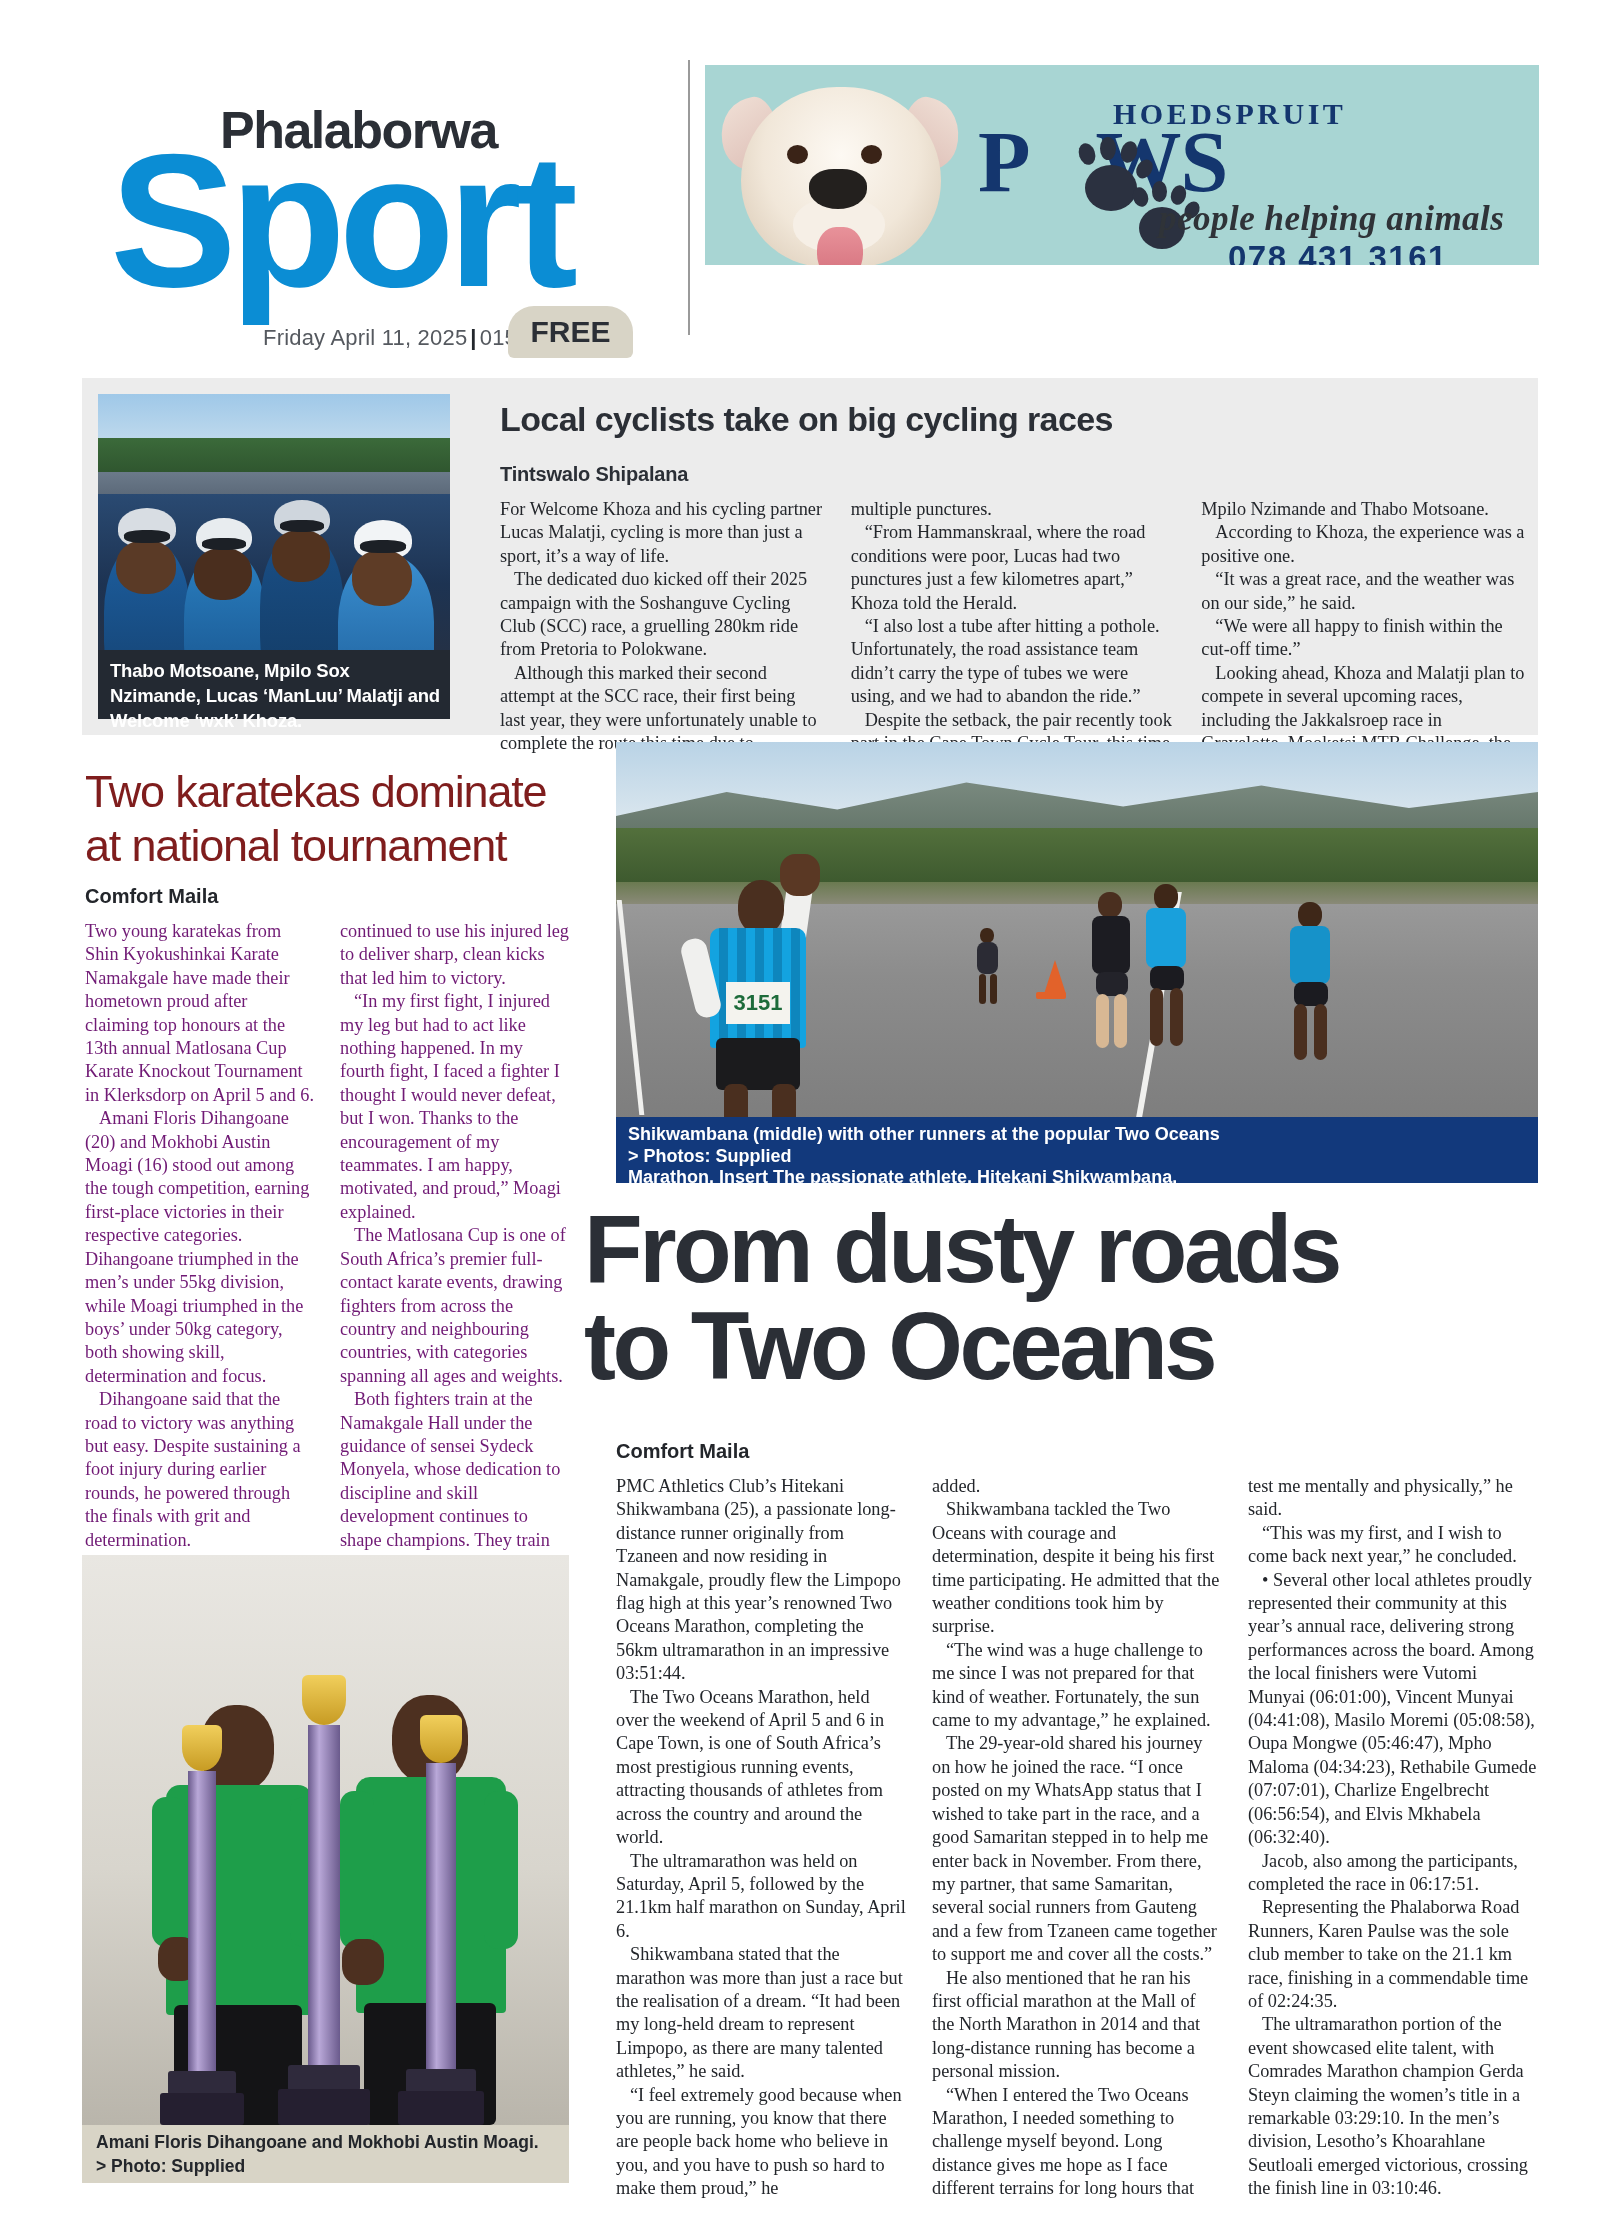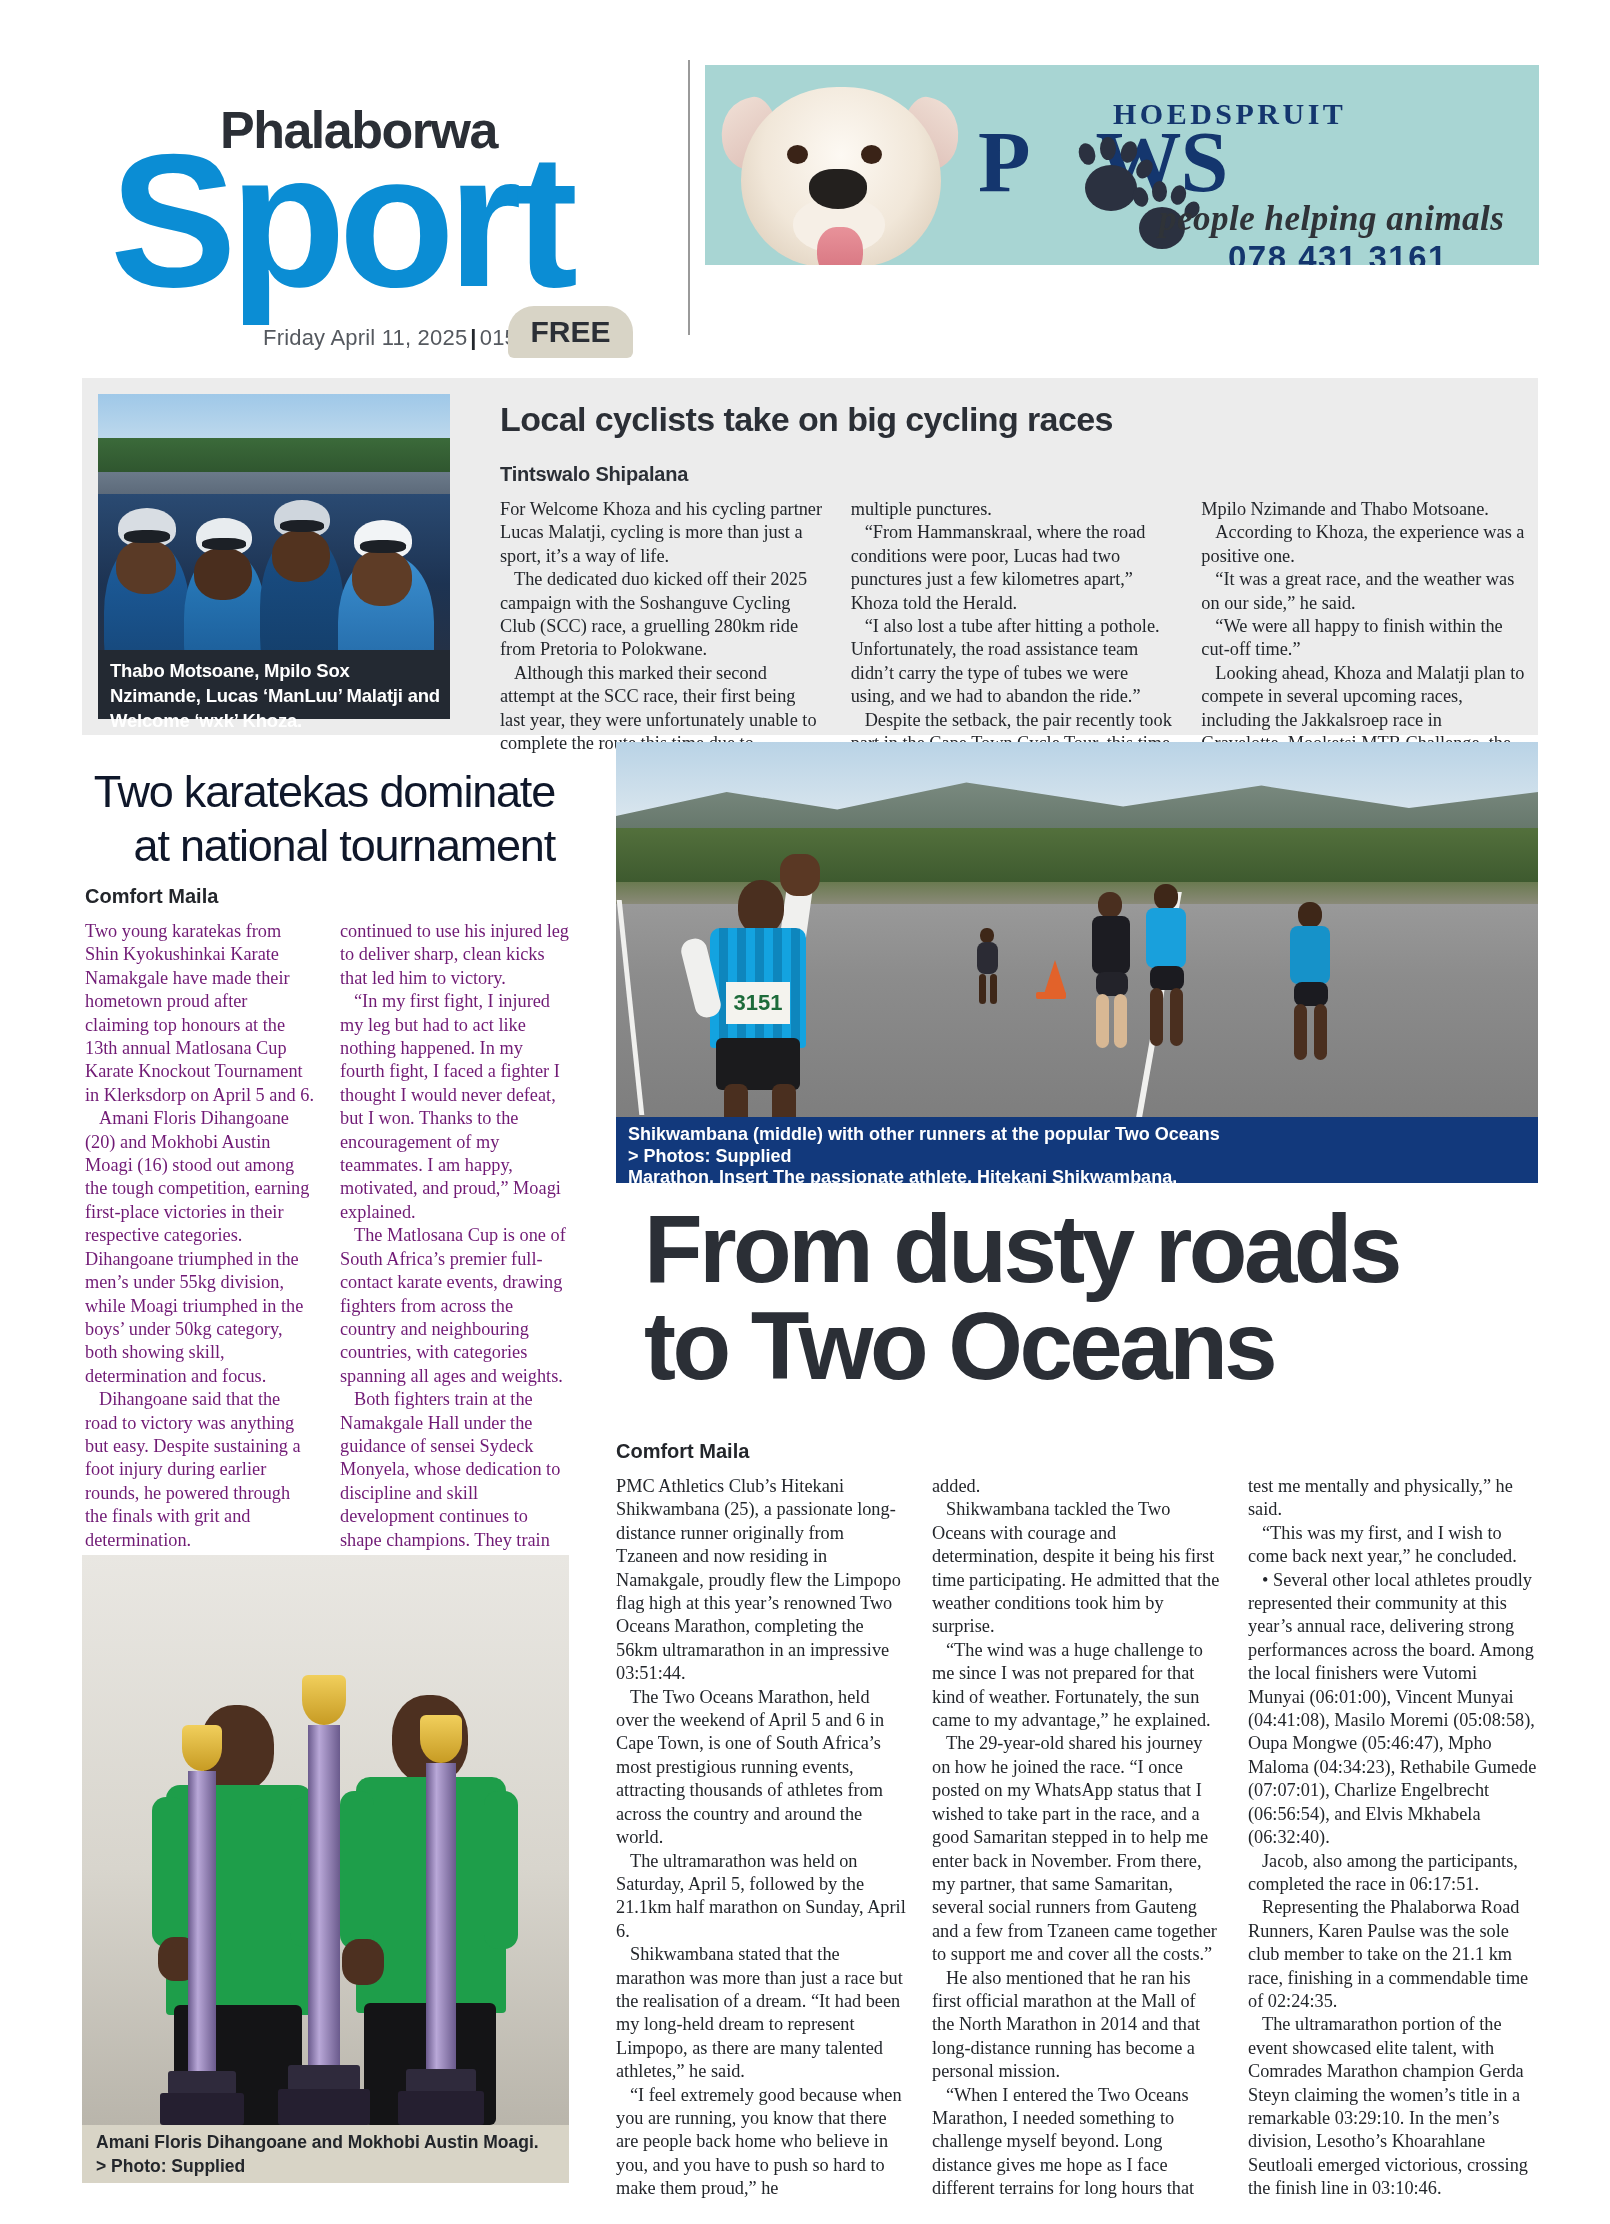--- a/index.html
+++ b/index.html
@@ -150,21 +150,21 @@
   .cyc-cols { position:absolute; left:500px; top:498px; width:1026px; height:230px;
     display:flex; gap:26px; }
   .cyc-col { width:325px; font-size:18.3px; line-height:23.4px; color:#23262b; text-align:left; }
   .cyc-col p { text-indent:14px; }
   .cyc-col p.first { text-indent:0; }
 
   
   .karate-head {
     position:absolute; left:85px; top:765px; width:470px;
     font-family:"Liberation Sans", sans-serif; font-weight:400;
-    font-size:45px; line-height:54px; color:#0f172a; letter-spacing:-1.2px;text-align:right;
+    font-size:45px; line-height:54px; color:#7f1d1d; letter-spacing:-1.2px;
   }
   .karate-byline {
     position:absolute; left:85px; top:885px;
     font-family:"Liberation Sans", sans-serif; font-weight:700;
     font-size:20px; color:#23262b;
   }
   .karate-cols { position:absolute; left:85px; top:920px; width:484px; display:flex; gap:26px; }
   .karate-col { width:229px; font-size:18.3px; line-height:23.4px; color:#701a75; }
   .karate-col p { text-indent:14px; }
   .karate-col p.first { text-indent:0; }
@@ -212,21 +212,21 @@
   .cone-base { position:absolute; left:420px; top:250px; width:30px; height:7px; background:#e2622a; border-radius:2px;}
   .runner-caption {
     position:absolute; left:616px; top:1117px; width:922px; height:66px;
     background:#12397c; color:#fff; padding:7px 12px;
     font-family:"Liberation Sans", sans-serif; font-weight:700;
     font-size:18px; line-height:21.5px;
   }
 
   
   .big-head {
-    position:absolute; left:644px; top:1200px; width:926px;
+    position:absolute; left:584px; top:1200px; width:926px;
     font-family:"Liberation Sans", sans-serif; font-weight:700;
     font-size:96px; line-height:97px; color:#2b2f36; letter-spacing:-3.5px;
   }
 
   
   .to-byline {
     position:absolute; left:616px; top:1440px;
     font-family:"Liberation Sans", sans-serif; font-weight:700;
     font-size:20px; color:#23262b;
   }

